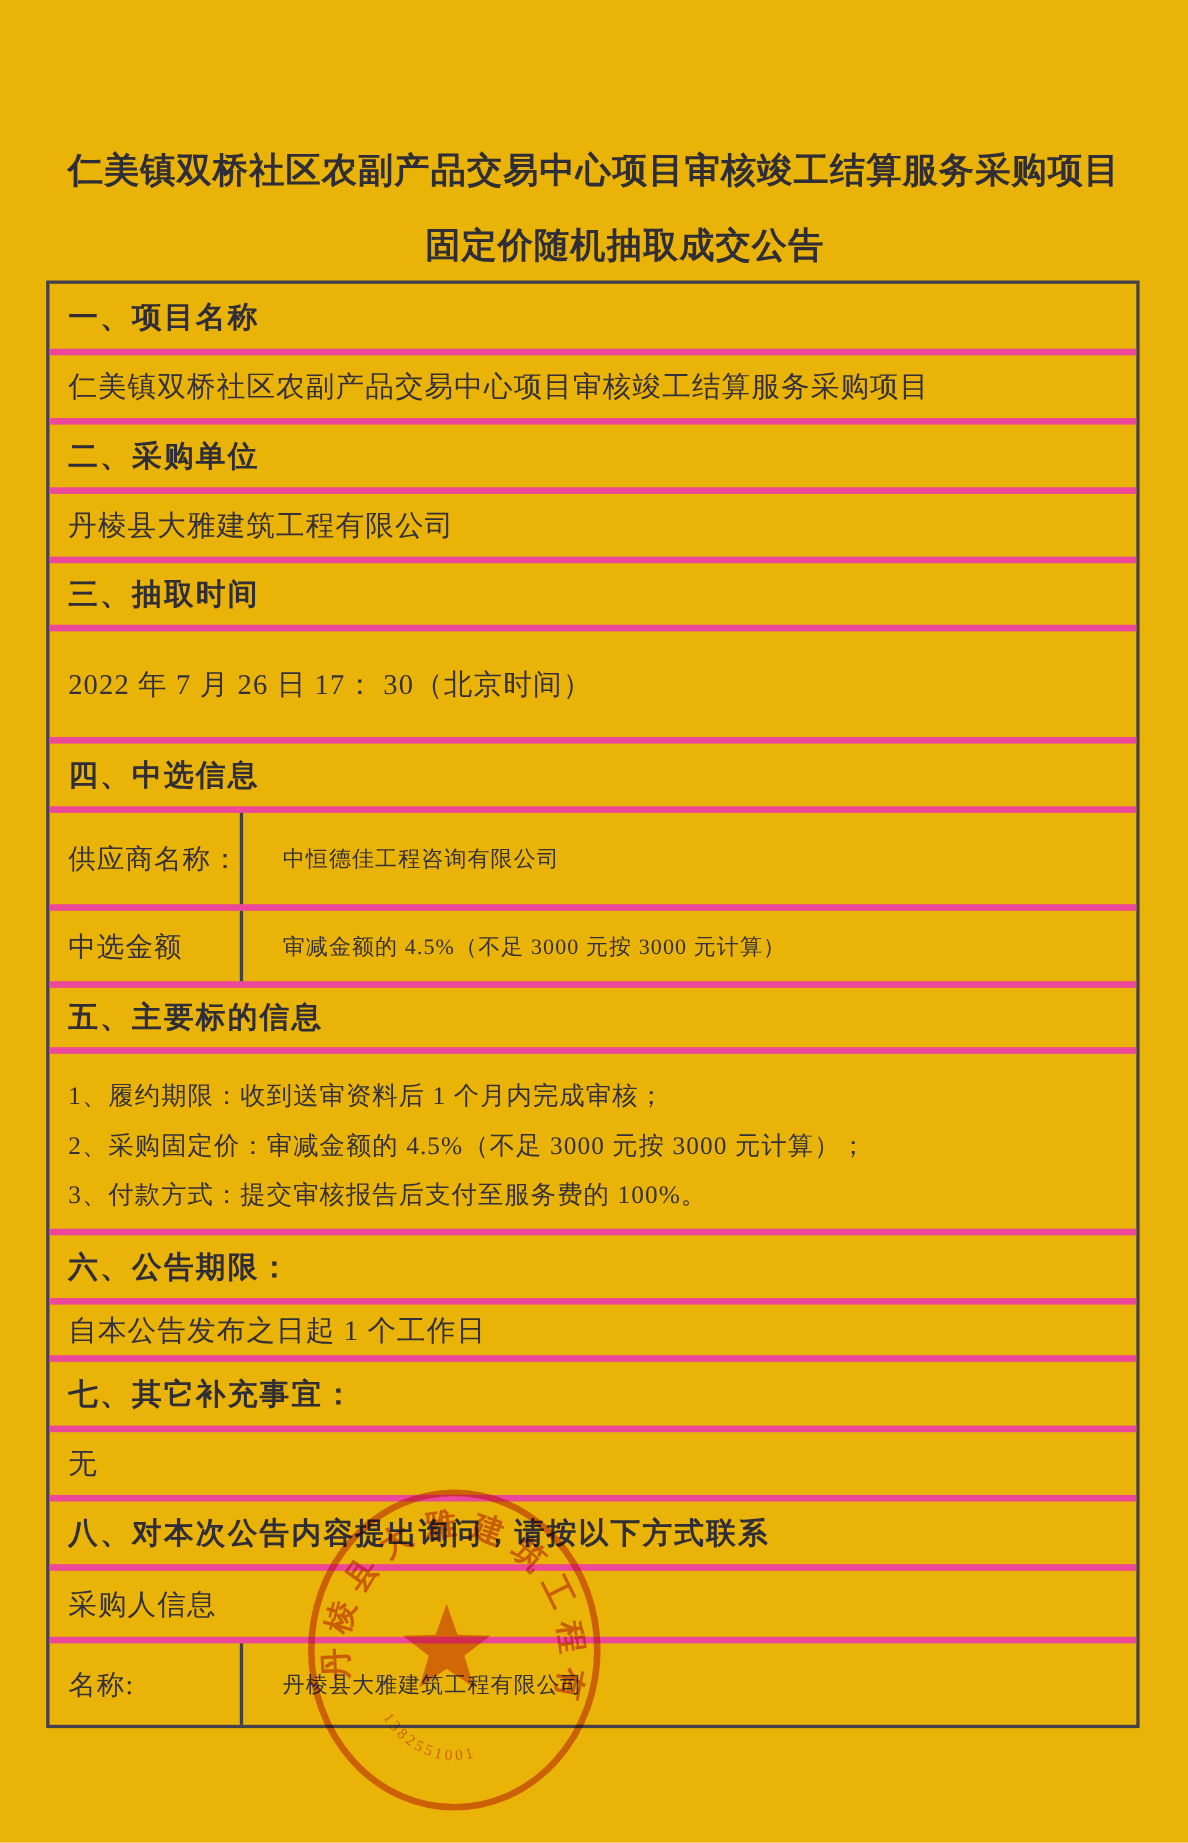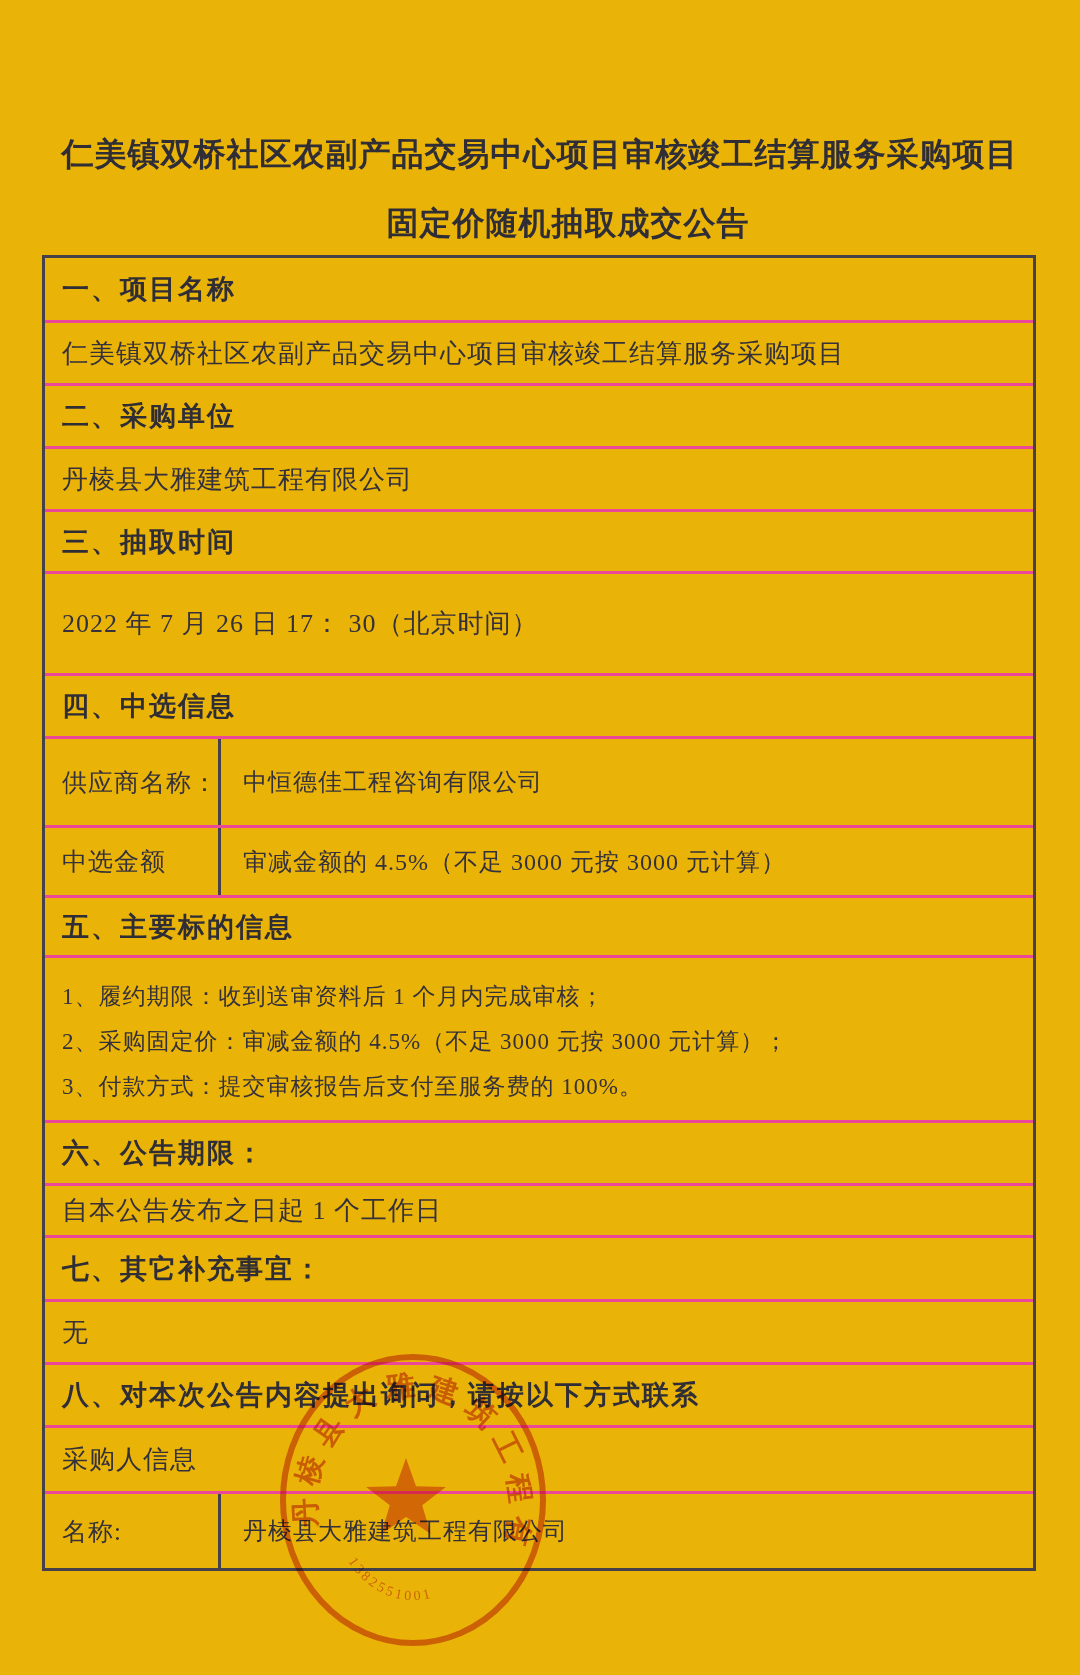--- a/index.html
+++ b/index.html
@@ -20,37 +20,37 @@
   .doc-title.line1{top:133px;}
   .doc-title.line2{top:202px;margin-left:28px;}
   .doc-table{
     position:absolute;left:42px;top:255px;width:994px;
     border:3px solid #44414b;
     box-sizing:border-box;
     background:transparent;
   }
   .t-row{
     box-sizing:border-box;
-    border-bottom:3px solid #ec4899;
+    border-bottom:6px solid #ec4899;
     display:flex;align-items:center;
     font-size:26px;letter-spacing:1px;
   }
   .t-row:last-child{border-bottom:none;}
   .t-row.section{font-weight:700;font-size:27px;letter-spacing:2px;padding-left:17px;color:#2f2d35;}
   .t-row.value{padding-left:17px;font-size:26px;}
   .t-row.fields{padding:0;align-items:stretch;}
   .t-row.fields .f-label{
     width:176px;flex:0 0 176px;box-sizing:border-box;
     border-right:3px solid #44414b;
     display:flex;align-items:center;padding-left:17px;
     font-size:25px;
   }
   .t-row.fields .f-value{
-    flex:1;display:flex;align-items:center;padding-left:22px;
-    font-size:24px;
+    flex:1;display:flex;align-items:center;padding-left:36px;
+    font-size:20px;
   }
   .t-row.list{
     flex-direction:column;align-items:flex-start;justify-content:flex-start;
     padding:16px 0 0 17px;font-size:23px;line-height:45px;letter-spacing:1px;
   }
   .seal{
     position:absolute;left:273px;top:1350px;width:280px;height:300px;
     mix-blend-mode:multiply;opacity:0.8;
     pointer-events:none;
   }

